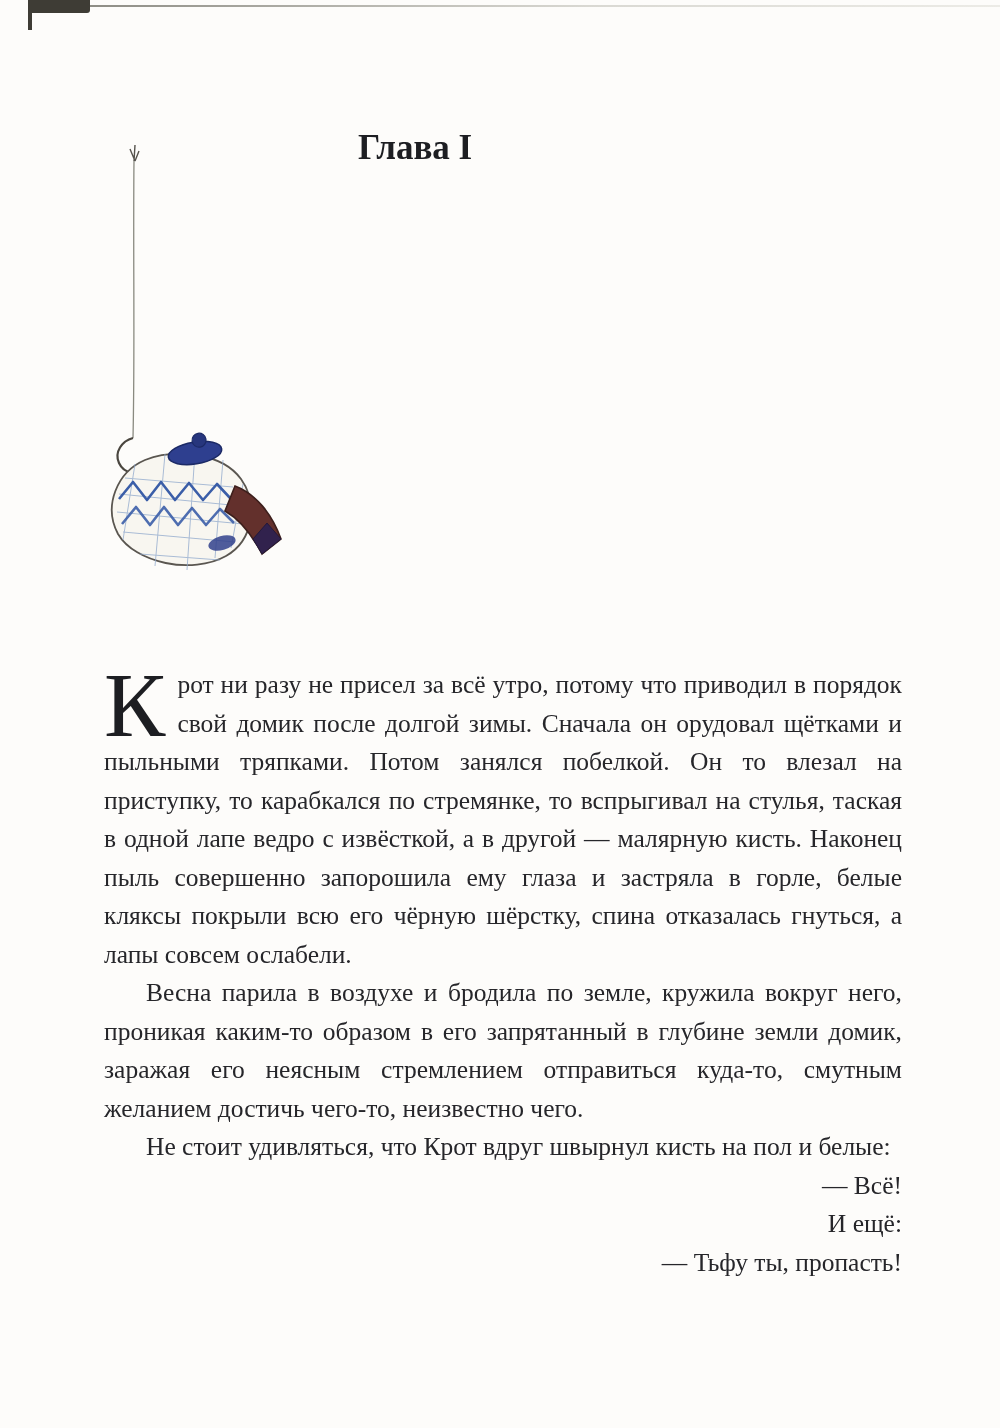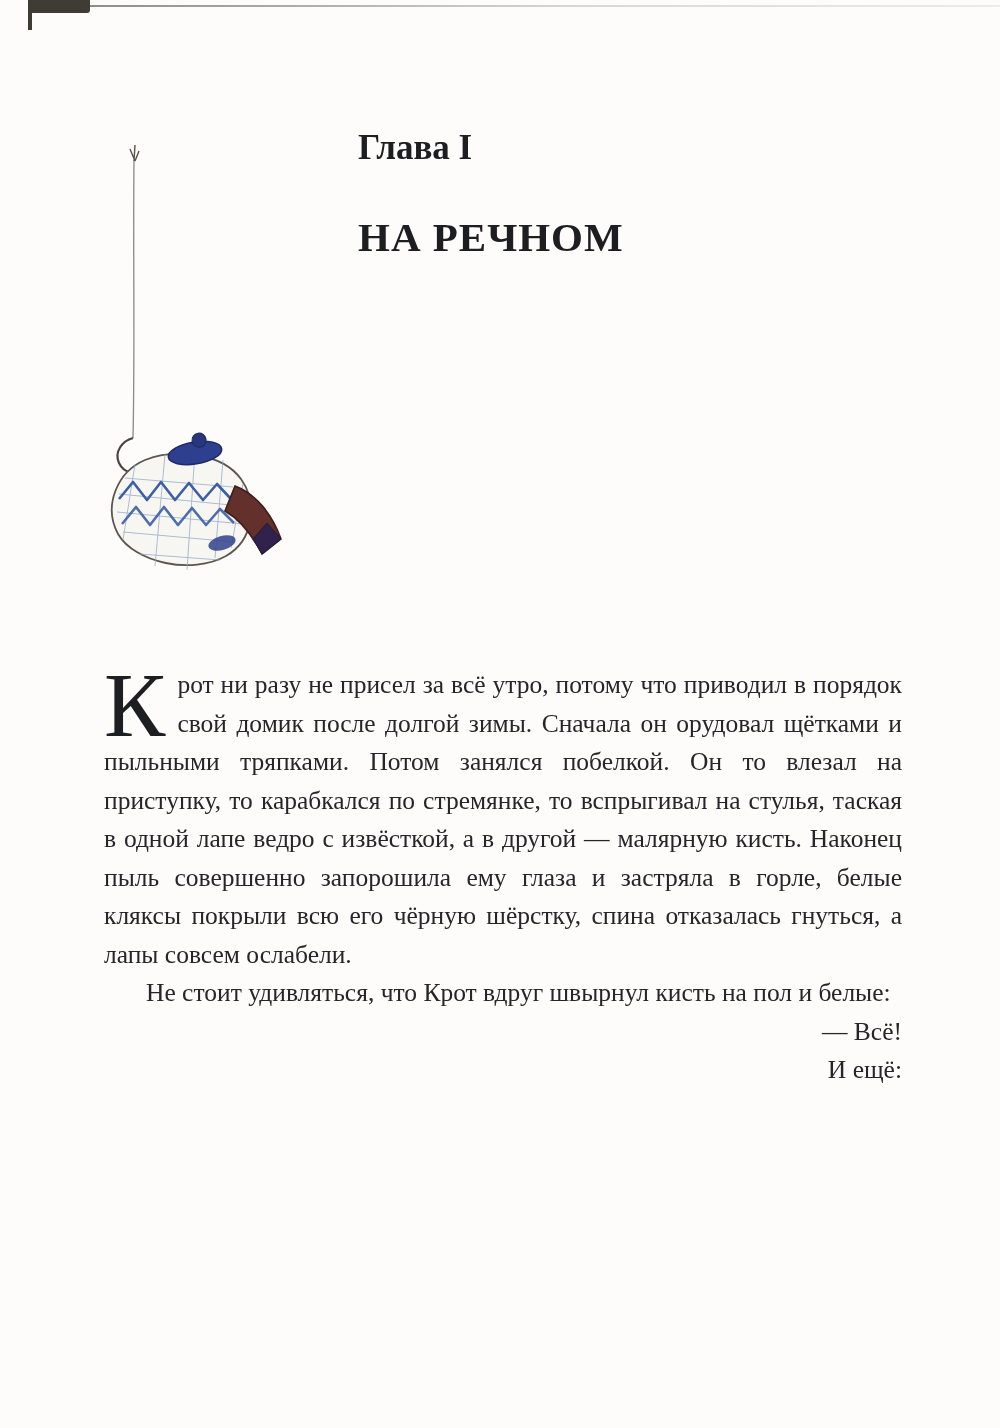--- a/index.html
+++ b/index.html
@@ -67,21 +67,20 @@
 
 <div class="page">
 
   <div class="scan-topline"></div>
   <div class="scan-corner"></div>
   <div class="scan-leftline"></div>
 
   <div class="chapter-label">Глава I</div>
 
   <div class="chapter-title">
-    <div>НА РЕЧНОМ</div>
   </div>
 
   <div class="illustration">
     <svg width="195" height="445" viewBox="0 0 195 445" xmlns="http://www.w3.org/2000/svg">
 
       <path d="M35 7 L40 19 M40 3 L39 19 M44 9 L40 19" stroke="#55524c" stroke-width="1.4" fill="none"></path>
 
       <path d="M39 19 C 38 110, 40 210, 38 296" stroke="#8a8a80" stroke-width="1.3" fill="none"></path>
 
       <path d="M38 296 C 27 299, 19 310, 24 321 C 29 332, 43 334, 52 325" stroke="#4a463f" stroke-width="2.2" fill="none"></path>
@@ -113,18 +112,20 @@
       <path d="M172 381 L 186 397 L 167 412 L 158 397 Z" fill="#31224d" stroke="#241a3a" stroke-width="1"></path>
 
       <ellipse cx="127" cy="401" rx="14" ry="7" transform="rotate(-16 127 401)" fill="#31418c" opacity="0.85"></ellipse>
     </svg>
   </div>
 
   <div class="body-text">
     <p>
       <span class="dropcap">К</span><span>рот ни разу не присел за всё утро, потому что приводил в порядок свой домик после долгой зимы. Сначала он орудовал щётками и пыльными тряпками. Потом занялся побелкой. Он то влезал на приступку, то карабкался по стремянке, то вспрыгивал на стулья, таская в одной лапе ведро с извёсткой, а в другой — малярную кисть. Наконец пыль совершенно запорошила ему глаза и застряла в горле, белые кляксы покрыли всю его чёрную шёрстку, спина отказалась гнуться, а лапы совсем ослабели.</span>
     </p>
+    <p class="indent">Весна парила в воздухе и бродила по земле, кружила вокруг него, проникая каким-то образом в его запрятанный в глубине земли домик, заражая его неясным стремлением отправиться куда-то, смутным желанием достичь чего-то, неизвестно чего.</p>
     <p class="indent">Не стоит удивляться, что Крот вдруг швырнул кисть на пол и белые:</p>
     <p class="dialogue">— Всё!</p>
     <p class="dialogue">И ещё:</p>
+    <p class="dialogue">— Тьфу ты, пропасть!</p>
   </div>
 
 </div>
 
 </body></html>

